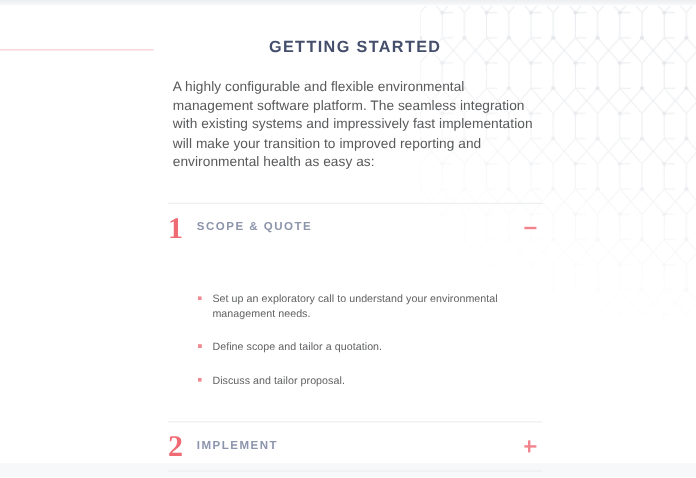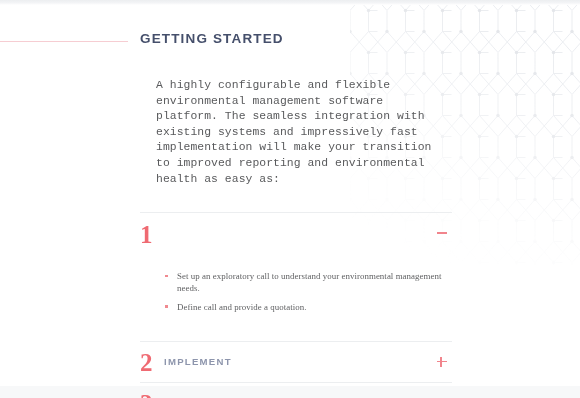--- a/index.html
+++ b/index.html
@@ -56,26 +56,27 @@
   }
 
   #page-title {
     margin: 0;
     padding-top: 31px;
     font-size: 13.5px;
     font-weight: bold;
     letter-spacing: 1.15px;
     color: #454f6b;
     font-family: "Liberation Sans", sans-serif;
+    text-align: center;
   }
 
   #intro {
-    margin: 16px;
+    margin: 4px;
     padding-top: 16px;
-    font-family: Liberation Mono, monospace;
+    font-family: Liberation Sans, sans-serif;
     font-size: 11.4px;
     line-height: 15.6px;
     color: #595a5c;
     letter-spacing: 0.05px;
   }
 
   
   #accordion {
     margin-top: 25px;
   }
@@ -135,25 +136,26 @@
   }
   .acc-body ul {
     list-style: none;
     margin: 0;
     padding: 0;
   }
   .acc-body li {
     position: relative;
     padding-left: 12px;
     margin-bottom: 6.5px;
-    font-family: Liberation Serif, serif;
+    font-family: Liberation Sans, sans-serif;
     font-size: 8.9px;
     line-height: 12px;
     color: #616264;
     letter-spacing: 0.05px;
+    margin-top: 16px;
   }
   .acc-body li:last-child { margin-bottom: 0; }
   .acc-body li .bullet {
     position: absolute;
     left: 0; top: 4.5px;
     width: 2.6px; height: 2.6px;
     background: #f08a90;
   }
 </style>
 </head>
@@ -189,36 +191,41 @@
 
   <h1 id="page-title">GETTING STARTED</h1>
 
   <p id="intro">A highly configurable and flexible environmental management software platform. The seamless integration with existing systems and impressively fast implementation will make your transition to improved reporting and environmental health as easy as:</p>
 
   <div id="accordion">
 
     <div class="acc-item">
       <div class="acc-header">
         <span class="acc-num">1</span>
+        <span class="acc-label">SCOPE &amp; QUOTE</span>
         <span class="acc-toggle">
           <span class="bar-h"></span>
         </span>
       </div>
       <div class="acc-body">
         <ul>
           <li>
             <span class="bullet"></span>
             <span>Set up an exploratory call to understand your environmental management needs.</span>
           </li>
           <li>
             <span class="bullet"></span>
           </li>
           <li>
             <span class="bullet"></span>
-            <span>Define call and provide a quotation.</span>
+            <span>Define scope and tailor a quotation.</span>
+          </li>
+          <li>
+            <span class="bullet"></span>
+            <span>Discuss and tailor proposal.</span>
           </li>
         </ul>
       </div>
     </div>
 
     <div class="acc-item">
       <div class="acc-header">
         <span class="acc-num">2</span>
         <span class="acc-label">IMPLEMENT</span>
         <span class="acc-toggle">

